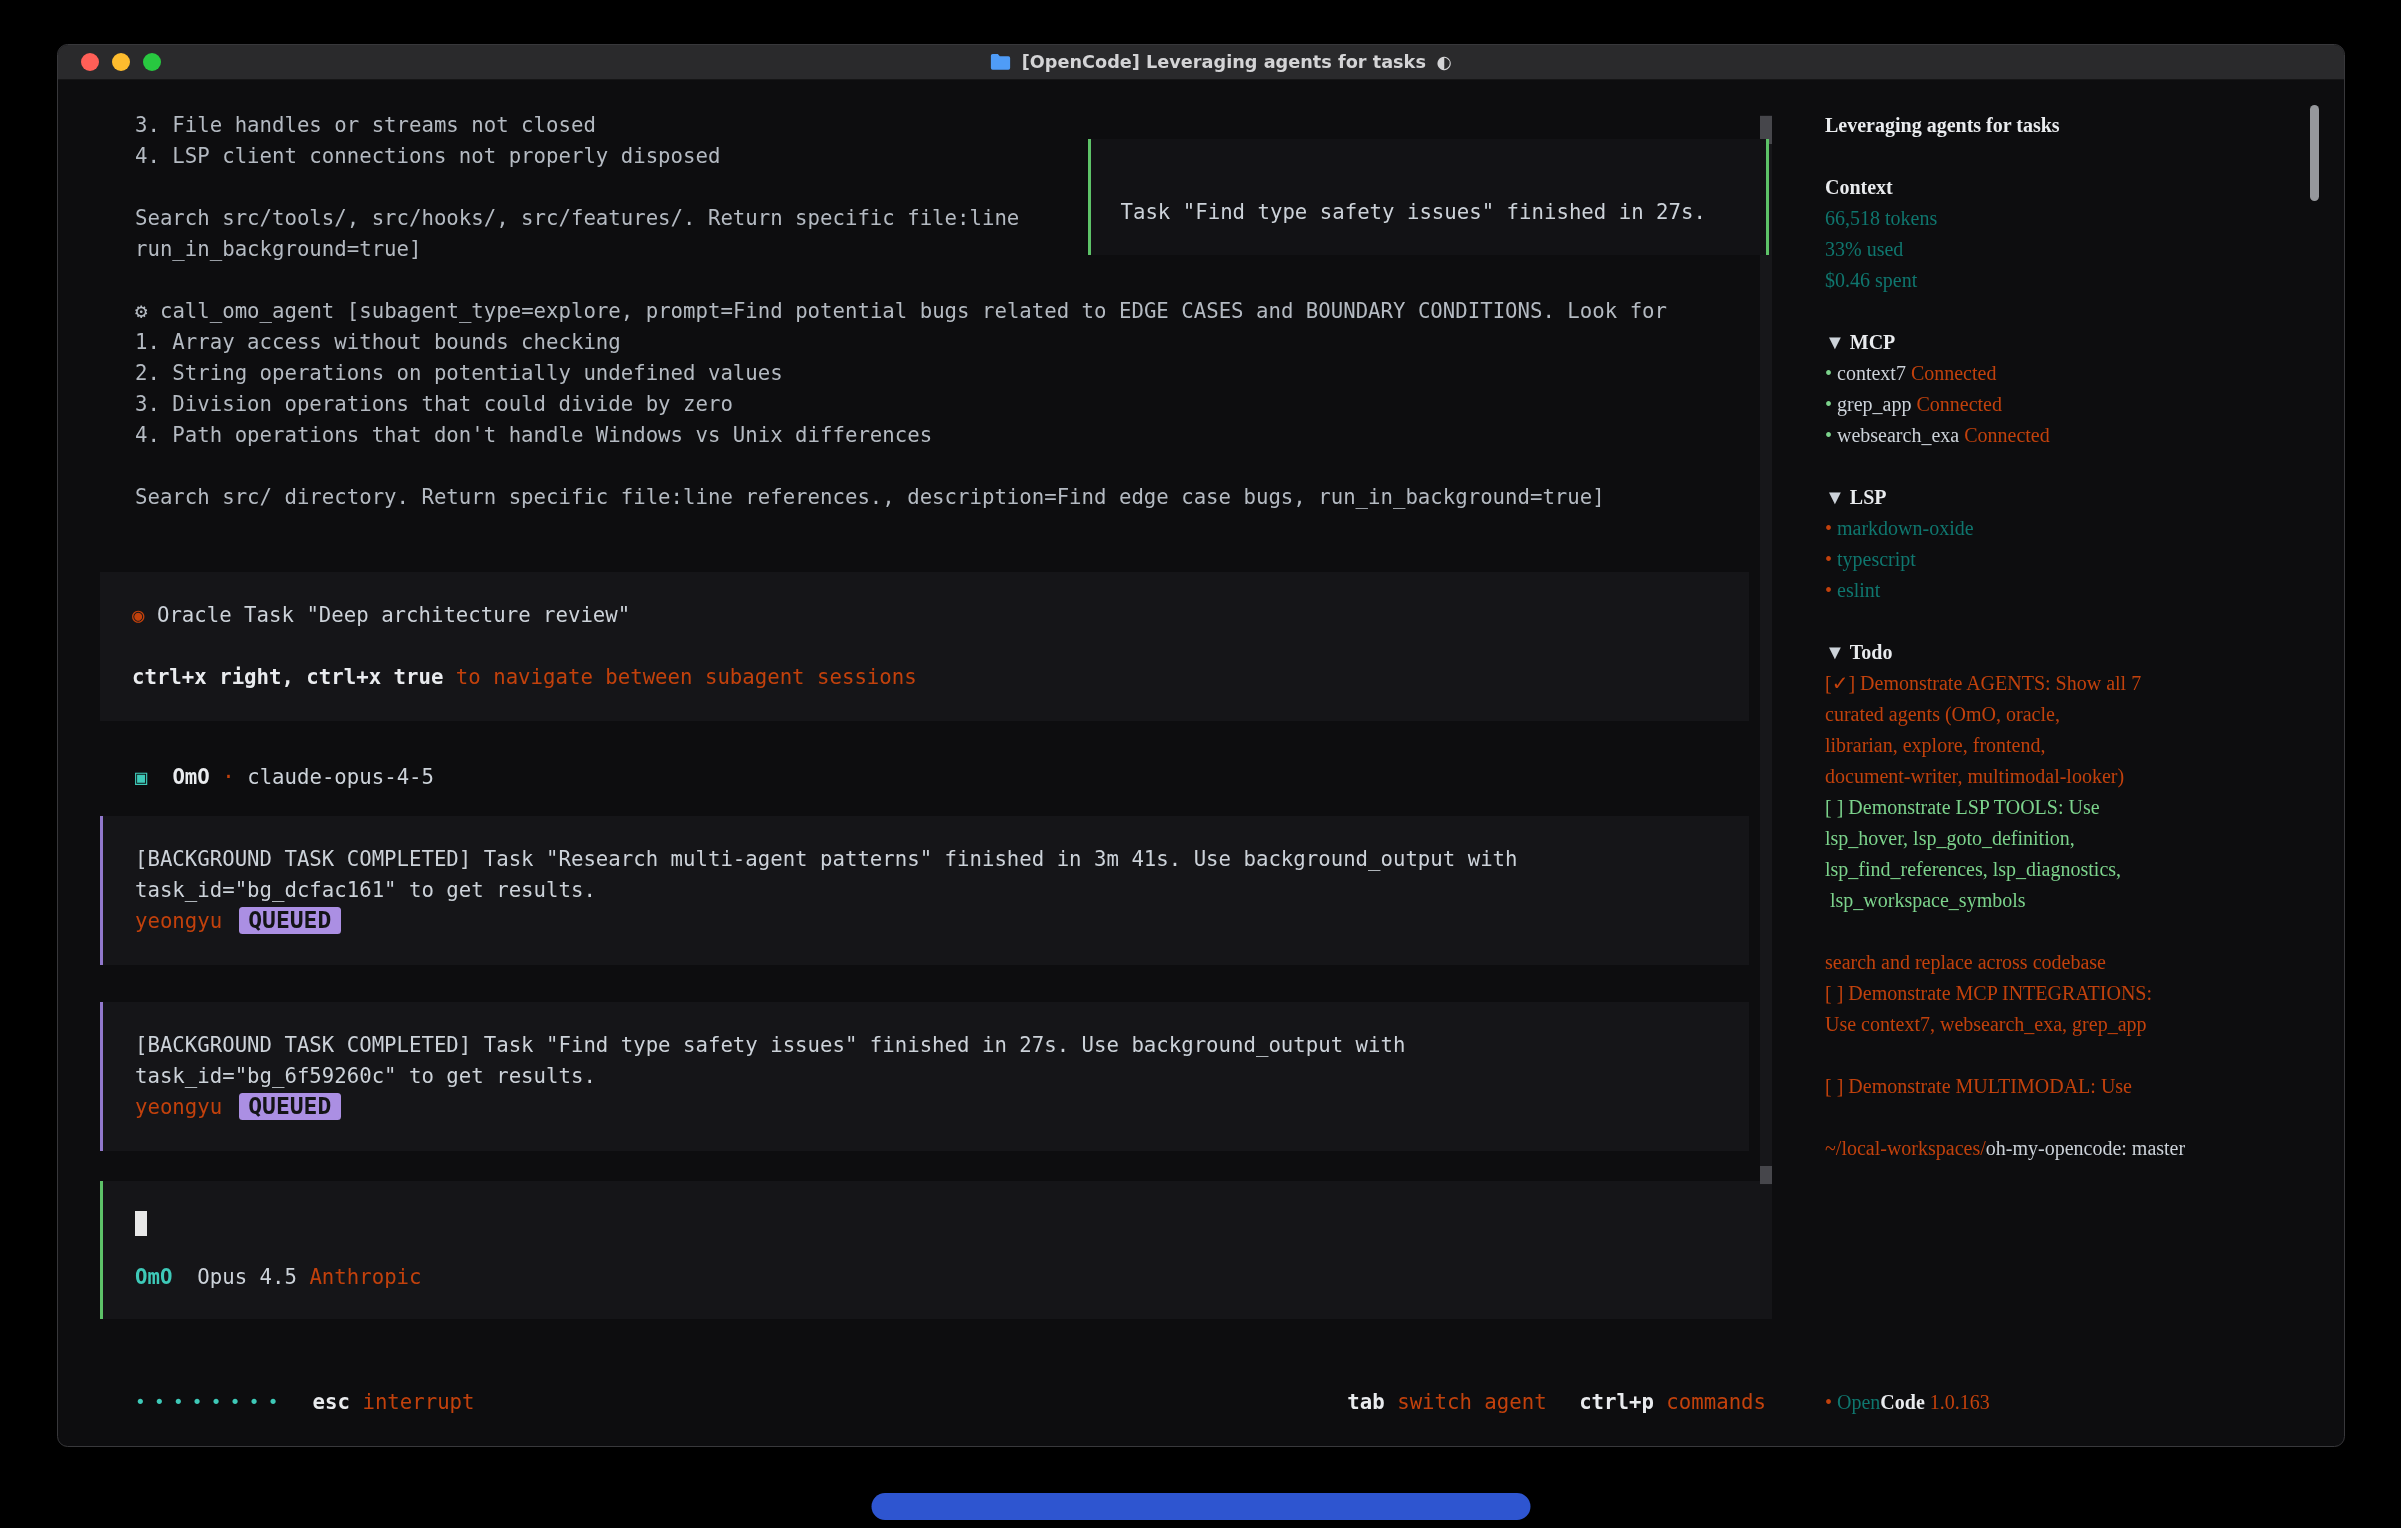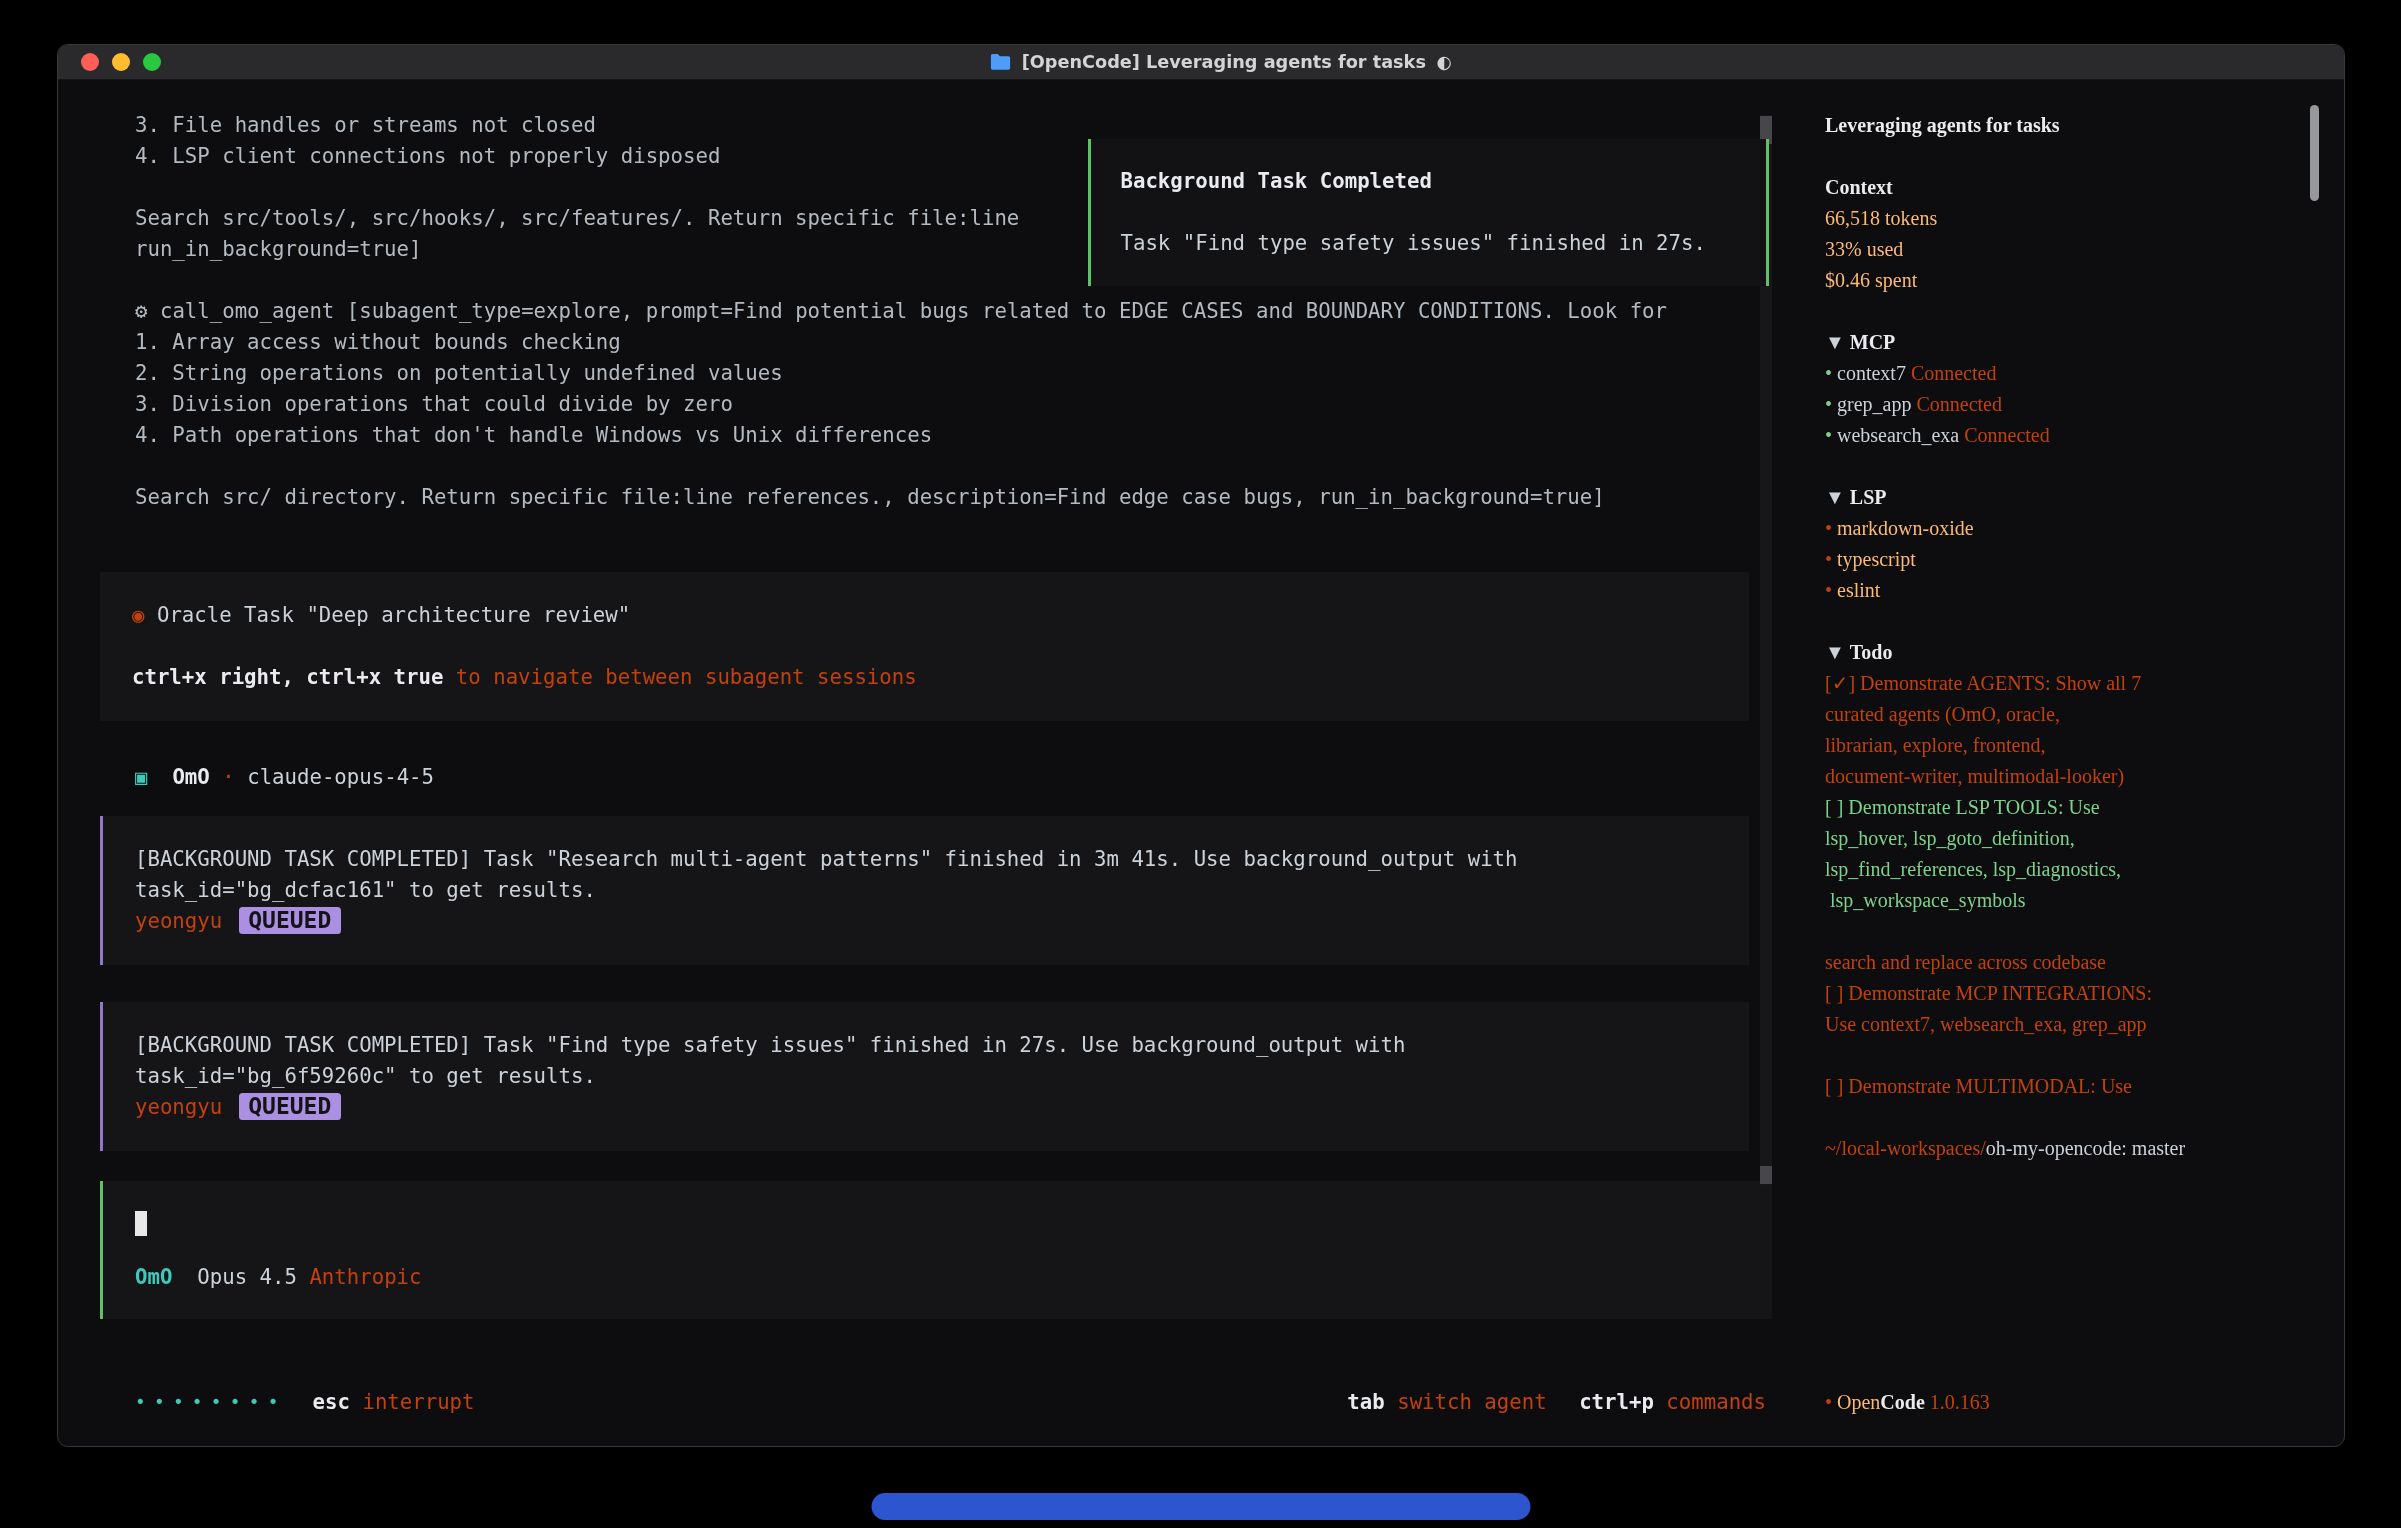--- a/index.html
+++ b/index.html
@@ -30,21 +30,21 @@
 
   
   .main { flex:1; position:relative; padding:29.5px 0 0 42px; overflow:hidden; }
   .line { font-size:20.7px; line-height:31px; white-space:pre-wrap; }
   .pl { padding-left:35px; padding-right:89px; }
   .blank { height:31px; }
   .t-norm  { color:#b4bac2; }
   .t-msg   { color:#ccd2d9; }
   .t-bright{ color:#e9ebee; font-weight:bold; }
   .t-dim   { color:#c2410c; }
-  .t-mid   { color:#fdba74; }
+  .t-mid   { color:#0f766e; }
   .t-green { color:#7cd38c; }
   .t-teal  { color:#3ec9b8; font-weight:bold; }
 
   .toast {
     position:absolute; top:59px; right:31px; width:681px; z-index:5;
     background:#121215; padding:27px 29.5px;
     border-left:3px solid #5dc268; border-right:3px solid #5dc268;
   }
   .panel { width:1649px; background:#151518; padding:28px 32px; }
   .msg-panel { border-left:3.5px solid #9178cc; }
@@ -116,21 +116,20 @@
       <div class="blank"></div>
       <div class="line pl t-norm"><span>⚙</span><span> </span><span>call_omo_agent</span><span> </span><span>[subagent_type=explore, prompt=Find potential bugs related to EDGE CASES and BOUNDARY CONDITIONS. Look for</span></div>
       <div class="line pl t-norm">1. Array access without bounds checking</div>
       <div class="line pl t-norm">2. String operations on potentially undefined values</div>
       <div class="line pl t-norm">3. Division operations that could divide by zero</div>
       <div class="line pl t-norm">4. Path operations that don't handle Windows vs Unix differences</div>
       <div class="blank"></div>
       <div class="line pl t-norm">Search src/ directory. Return specific file:line references., description=Find edge case bugs, run_in_background=true]</div>
 
       <div class="toast">
-        <div class="line t-bright">Background Task Completed</div>
         <div class="blank"></div>
         <div class="line t-msg">Task "Find type safety issues" finished in 27s.</div>
       </div>
 
       <div class="panel" style="margin-top:59px;">
         <div class="line"><span class="t-dim">◉</span><span> </span><span class="t-msg">Oracle Task "Deep architecture review"</span></div>
         <div class="blank"></div>
         <div class="line"><span class="t-bright">ctrl+x right, ctrl+x true</span><span class="t-dim"> to navigate between subagent sessions</span></div>
       </div>
 

